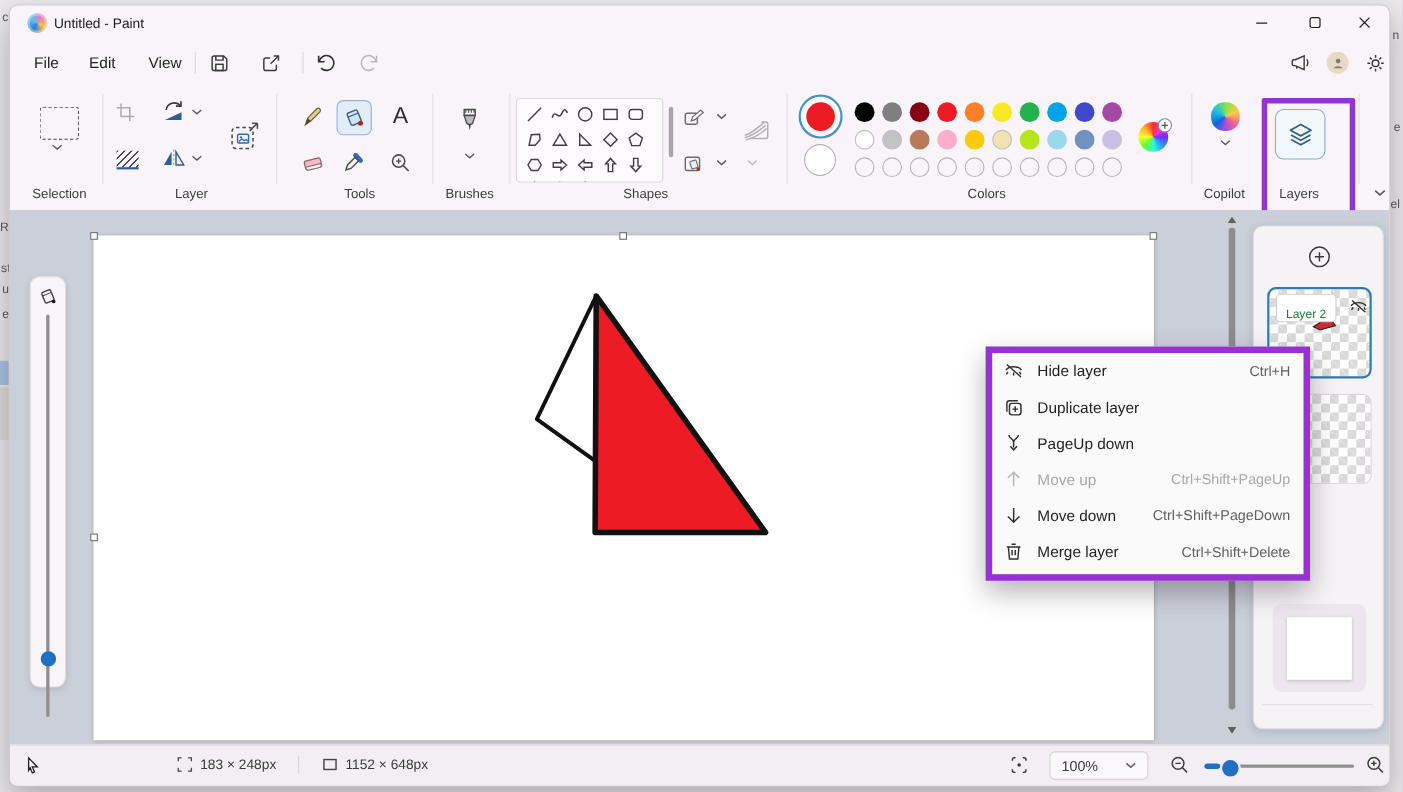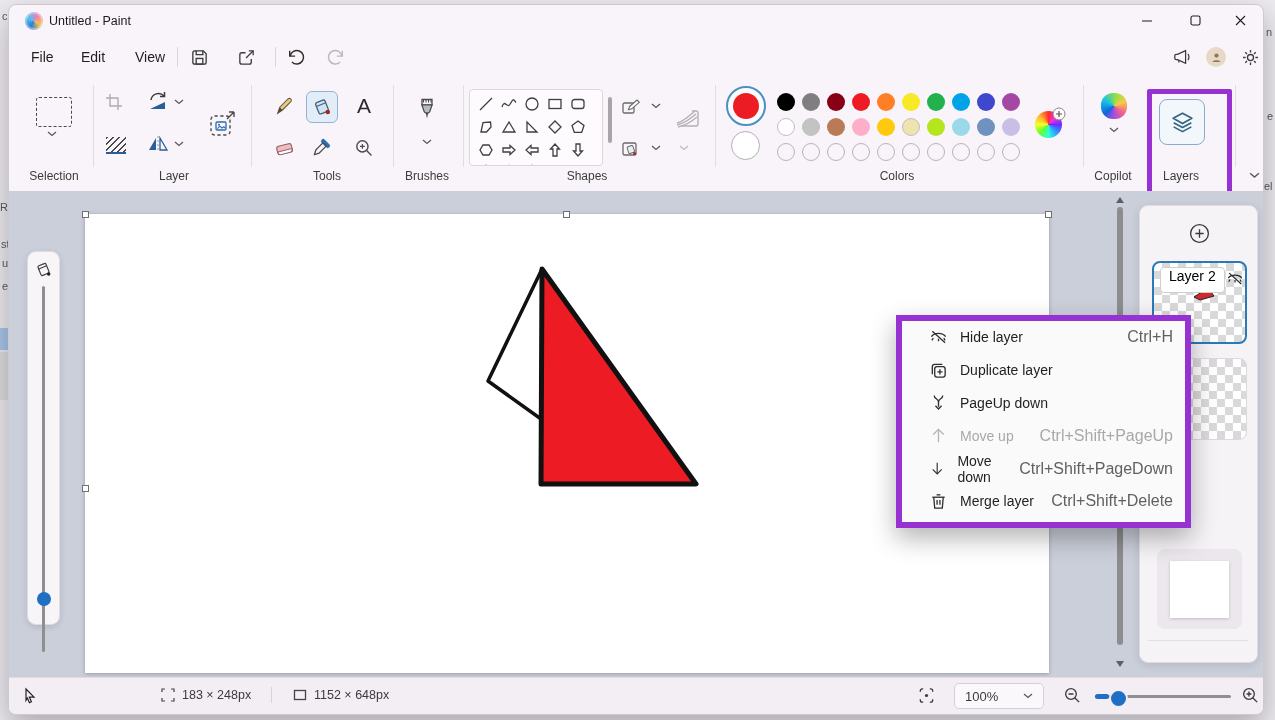--- a/index.html
+++ b/index.html
@@ -46,27 +46,27 @@
   .lpanel{position:absolute;left:18px;top:60px;width:31px;height:372px;background:#f8f5f8;
           border:1px solid #e2dce2;border-radius:9px;box-shadow:0 2px 6px rgba(0,0,0,.12)}
   
   .vtrack{position:absolute;left:1104px;top:4px;width:14px;height:476px}
   .vthumb{position:absolute;left:4px;width:6px;background:#8d8d8d;border-radius:3px}
   
   .laypanel{position:absolute;left:1130px;top:14px;width:117px;height:456px;background:#f6f3f7;
             border:1px solid #e2dce2;border-radius:9px;box-shadow:0 2px 8px rgba(0,0,0,.12)}
   .layitem{position:absolute;left:12px;width:95px;height:83px;border-radius:8px;overflow:hidden;box-sizing:border-box}
   .laychip{position:absolute;left:6px;top:4px;height:24px;padding:0 8px;background:#fff;border:1px solid #d2cdd2;
-           border-radius:4px;font-size:14px;display:flex;align-items:flex-start;color:#000000}
+           border-radius:4px;font-size:11px;display:flex;align-items:flex-end;color:#15803d}
   
   .menuframe{position:absolute;left:887px;top:124px;width:295px;height:213px;box-sizing:border-box;
              border:6px solid #9632d2;background:#fbfafb;box-shadow:0 10px 24px rgba(0,0,0,.3)}
-  .mrow{display:flex;align-items:center;height:32.8px;padding:0 12px 0 27px;font-size:14px}
+  .mrow{display:flex;align-items:center;height:32.8px;padding:0 12px 0 10px;font-size:14px}
   .mrow .lbl{margin-left:12px}
-  .mrow .sc{margin-left:auto;font-size:16px;color:#616161}
+  .mrow .sc{margin-left:auto;font-size:13px;color:#616161}
   .mrow.disabled,.mrow.disabled .sc{color:#a8a8a8}
   .mrow.disabled svg *{stroke:#b5b5b5}
   
   .status{position:absolute;left:0;top:672px;width:100%;height:37px;background:#f3eef4;border-top:1px solid #e2dce2;
           font-size:12.5px;color:#3b3b3b}
   .zoombox{position:absolute;left:945px;top:5px;width:90px;height:26px;background:#fbf8fb;border:1px solid #d6d0d6;
            border-radius:5px;display:flex;align-items:center;padding:0 10px;box-sizing:border-box;font-size:13px}
   svg{display:block}
 </style>
 </head>

